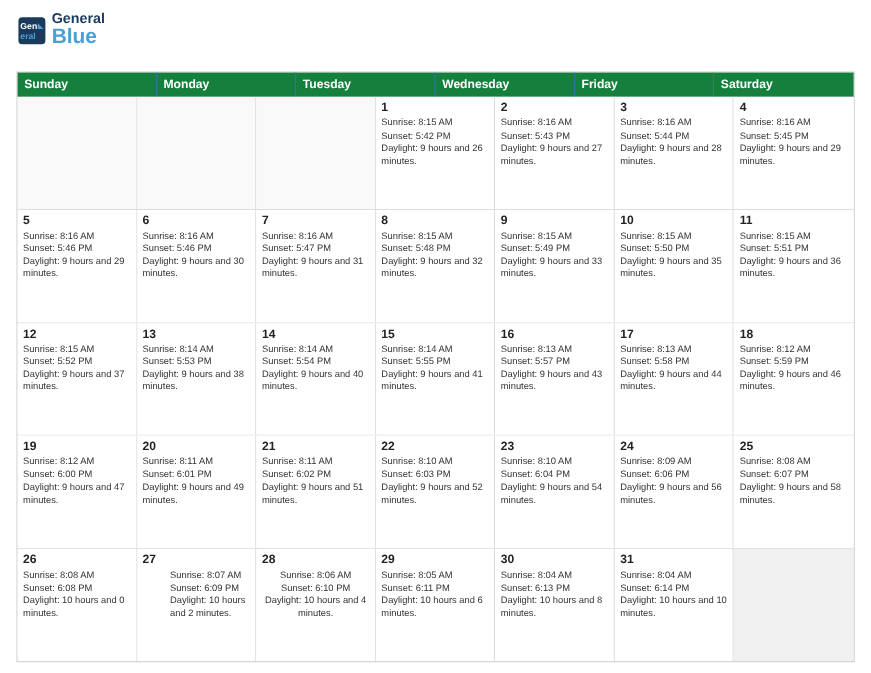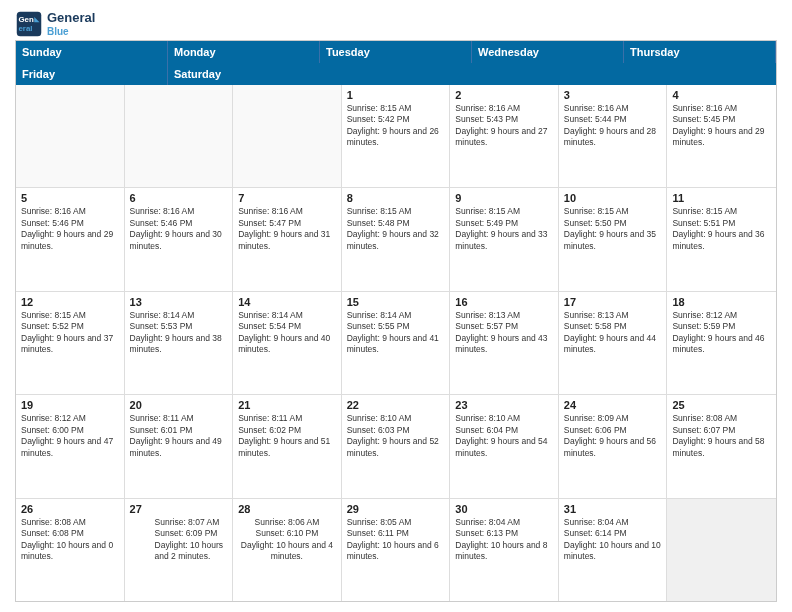--- a/index.html
+++ b/index.html
@@ -14,21 +14,21 @@
       width: 792px;
       height: 612px;
       padding: 10px 15px;
       display: flex;
       flex-direction: column;
     }
     .header {
       display: flex;
       justify-content: space-between;
       align-items: flex-end;
-      margin-bottom: 2px;
+      margin-bottom: 20px;
     }
     .logo {
       display: flex;
       align-items: center;
       gap: 4px;
     }
     .logo-icon {
       width: 28px;
       height: 28px;
     }
@@ -45,22 +45,22 @@
       color: #555;
     }
     .calendar {
       flex: 1;
       display: flex;
       flex-direction: column;
       border: 1px solid #ccc;
     }
     .cal-header {
       display: grid;
-      grid-template-columns: repeat(5, 1fr);
-      background: #0369a1;
+      grid-template-columns: repeat(6, 1fr);
+      background: #15803d;
     }
     .cal-header-cell {
       color: #fff;
       font-size: 11px;
       font-weight: bold;
       padding: 5px 6px;
       text-align: left;
       border-right: 1px solid #3a70a9;
     }
     .cal-header-cell:last-child { border-right: none; }
@@ -106,36 +106,35 @@
   <div class="header">
     <div class="logo">
       <svg class="logo-icon" viewBox="0 0 32 32">
         <rect x="2" y="2" width="28" height="28" rx="4" fill="#1a3a5c"></rect>
         <text x="4" y="14" font-size="9" fill="white" font-weight="bold">Gen</text>
         <text x="4" y="24" font-size="9" fill="#4a9fd4" font-weight="bold">eral</text>
         <polygon points="22,8 28,14 22,14" fill="#4a9fd4"></polygon>
       </svg>
       <div>
         <div style="font-size:13px;font-weight:bold;color:#1a3a5c;line-height:1.1;">General</div>
-        <div style="font-size:10px;font-weight:bold;color:#4a9fd4;line-height:1.1;">Blue</div>
+        <div style="font-size:19px;font-weight:bold;color:#4a9fd4;line-height:1.1;">Blue</div>
       </div>
     </div>
     <div class="title-block">
       <div class="main-title"></div>
       <div class="sub-title"></div>
     </div>
   </div>
 
   <div class="calendar">
     <div class="cal-header" id="cal-header">
         <div class="cal-header-cell">Sunday</div>
         <div class="cal-header-cell">Monday</div>
         <div class="cal-header-cell">Tuesday</div>
         <div class="cal-header-cell">Wednesday</div>
-        <div class="cal-header-cell">Thursday</div>
         <div class="cal-header-cell">Friday</div>
         <div class="cal-header-cell">Saturday</div>
       </div>
     <div class="cal-body" id="cal-body">
         <div class="cal-row">
           <div class="cal-cell empty"></div>
           <div class="cal-cell empty"></div>
           <div class="cal-cell empty"></div>
           <div class="cal-cell">
             <div class="day-num">1</div>

